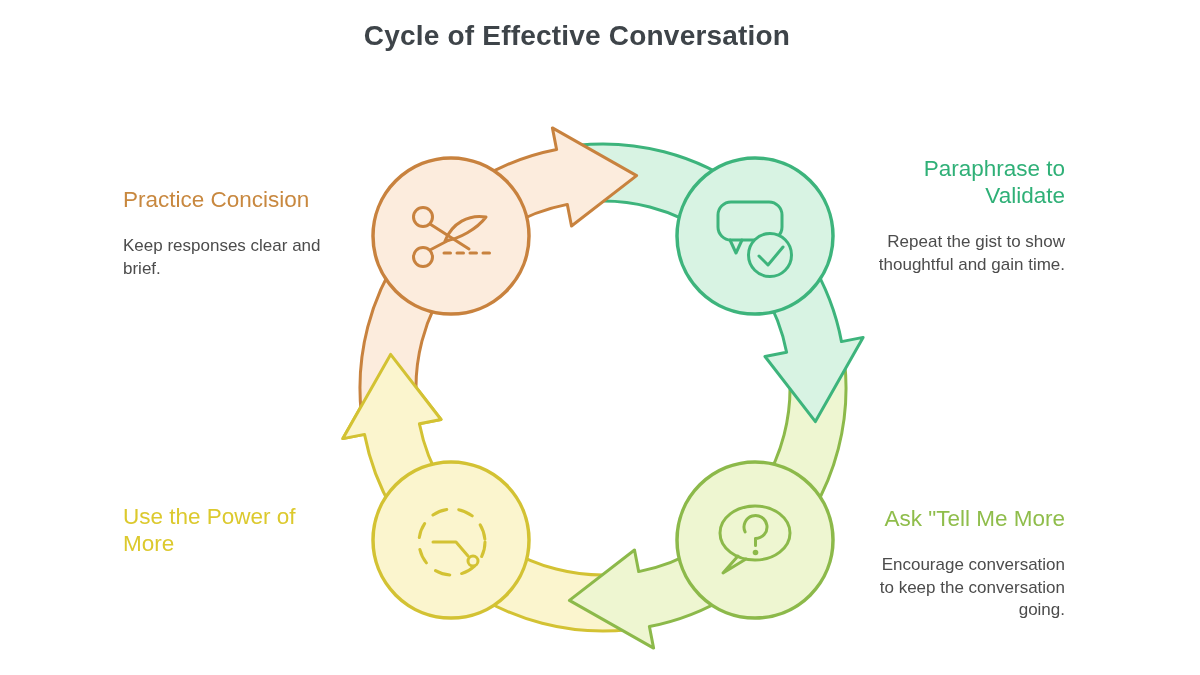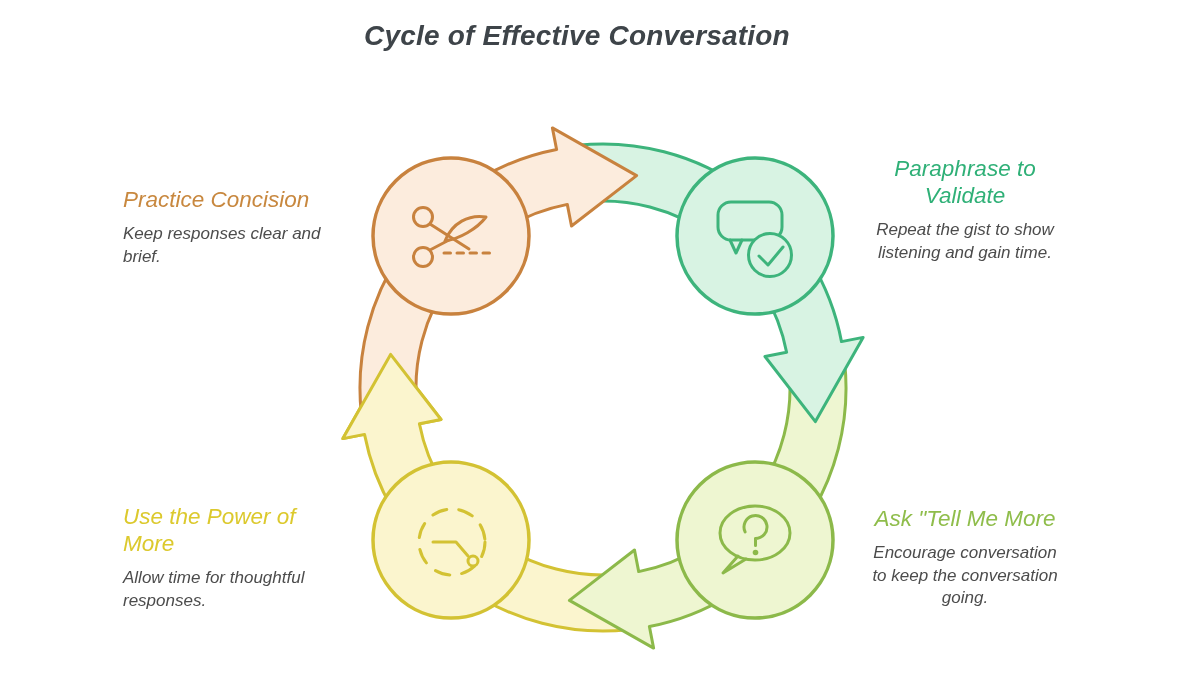--- a/index.html
+++ b/index.html
@@ -1,28 +1,28 @@
 <!DOCTYPE html>
 <html><head>
 <meta charset="utf-8">
 <style>
   html,body{margin:0;padding:0;background:#ffffff;}
   .stage{
     position:relative;width:1154px;height:675px;overflow:hidden;
-    font-family:"Liberation Sans",sans-serif;background:#ffffff;font-style:italic;
+    font-family:"Liberation Sans",sans-serif;background:#ffffff;
   }
   .title{
     position:absolute;left:0;right:0;top:20px;text-align:center;
     font-size:28px;font-weight:700;color:#3e4449;letter-spacing:.2px;
   }
   .label{position:absolute;}
   .label .heading{font-size:22.5px;line-height:27px;font-weight:400;}
-  .label .body{font-size:17px;line-height:22.5px;color:#4c4c4c;margin-top:10px;}
+  .label .body{font-size:17px;line-height:22.5px;color:#4c4c4c;margin-top:22px;}
   .label-left{width:215px;text-align:left;}
-  .label-right{width:200px;text-align:center;}
+  .label-right{width:200px;text-align:right;}
   .label-tl{left:123px;top:186px;}
   .label-tr{left:865px;top:155px;}
   .label-br{left:865px;top:505px;}
   .label-bl{left:123px;top:503px;}
   svg.diagram{position:absolute;left:0;top:0;}
 </style>
 </head>
 <body>
 
 <div class="stage">
@@ -74,26 +74,25 @@
     </g>
   </svg>
 
   <div class="label label-left label-tl">
     <div class="heading" style="color: rgb(200, 136, 63);">Practice Concision</div>
     <div class="body">Keep responses clear and brief.</div>
   </div>
 
   <div class="label label-right label-tr">
     <div class="heading" style="color: rgb(47, 176, 119);">Paraphrase to Validate</div>
-    <div class="body">Repeat the gist to show listening and gain time.</div>
+    <div class="body">Repeat the gist to show thoughtful and gain time.</div>
   </div>
 
   <div class="label label-right label-br">
     <div class="heading" style="color: rgb(143, 189, 75);">Ask "Tell Me More</div>
     <div class="body">Encourage conversation to keep the conversation going.</div>
   </div>
 
   <div class="label label-left label-bl">
     <div class="heading" style="color: rgb(220, 201, 45);">Use the Power of More</div>
-    <div class="body">Allow time for thoughtful responses.</div>
   </div>
 
 </div>
 
 </body></html>

